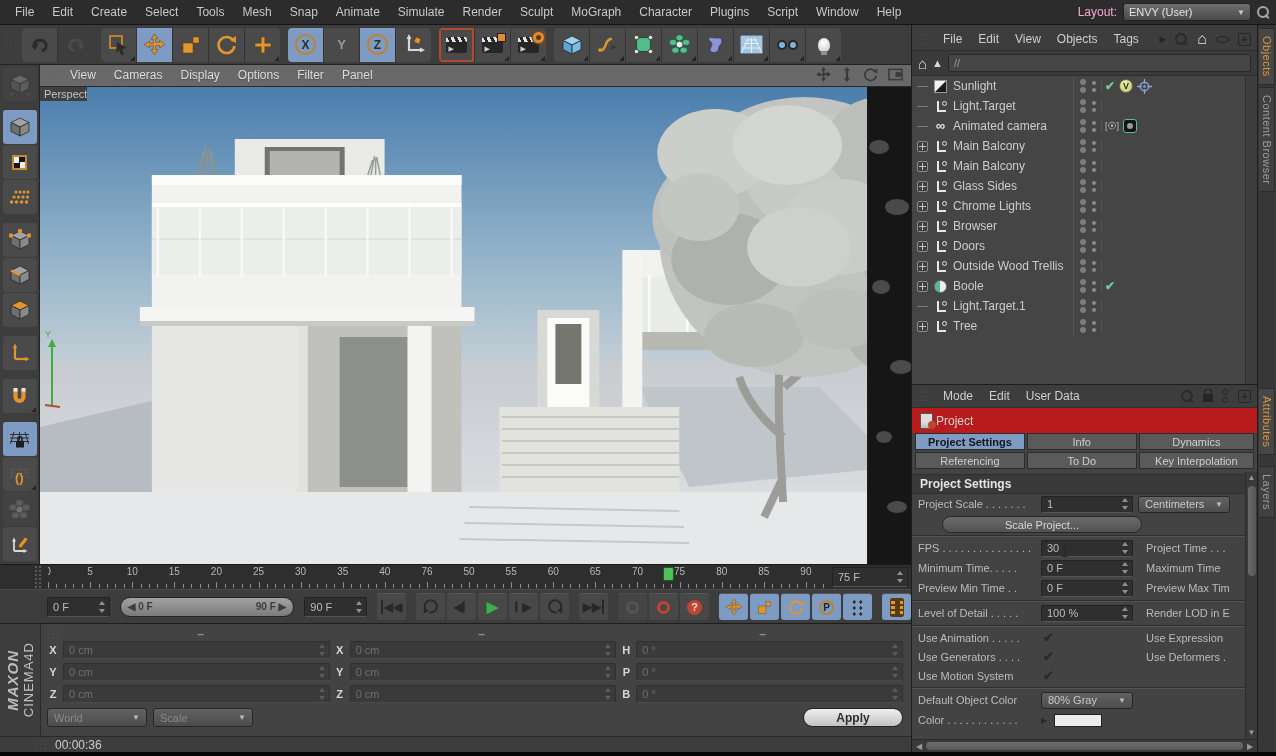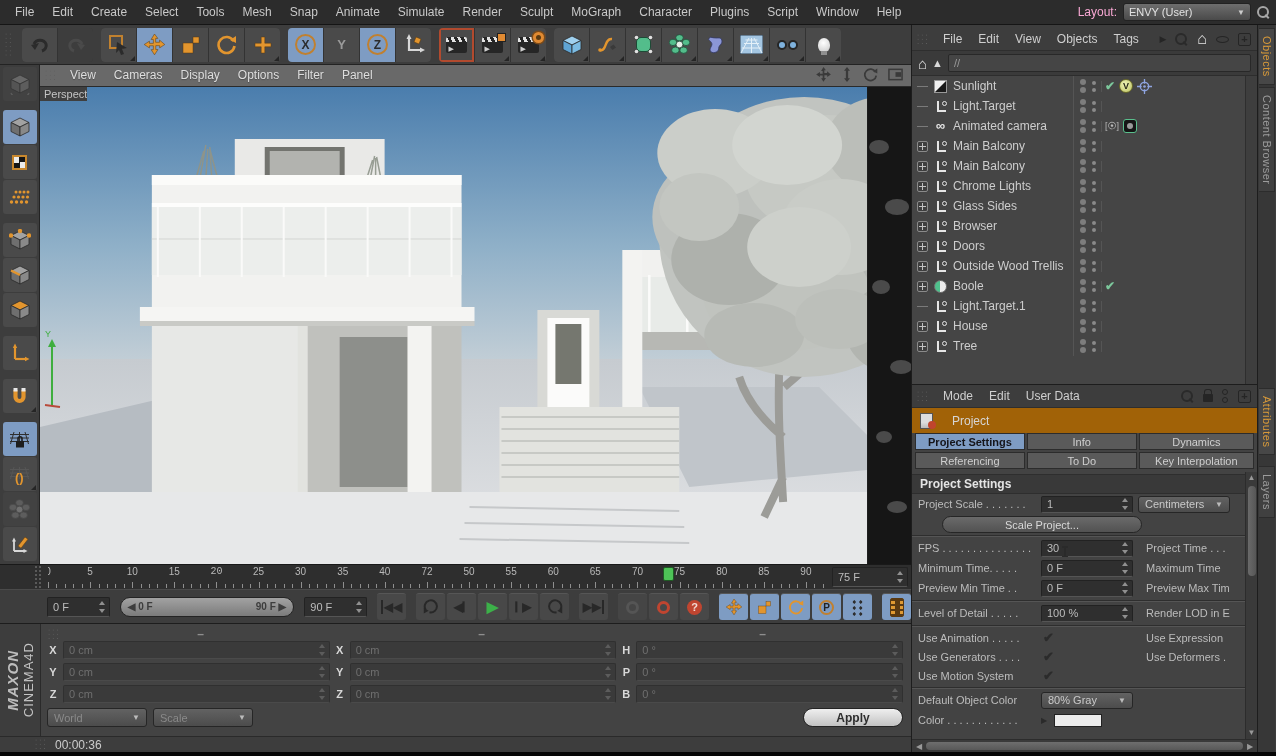--- a/index.html
+++ b/index.html
@@ -163,21 +163,21 @@
 .lighticon{width:13px;height:13px;background:linear-gradient(135deg,#f2f2f2 49%,#1a1a1a 51%);border:1px solid #999}
 .nullicon{position:relative;width:13px;height:13px}
 .nullicon::before{content:"";position:absolute;left:3px;top:1px;width:1.5px;height:10px;background:#e6e6e6}
 .nullicon::after{content:"";position:absolute;left:3px;bottom:1px;width:9px;height:1.5px;background:#e6e6e6}
 .nullicon i{position:absolute;right:0;top:1px;width:5px;height:5px;border:1.2px solid #e6e6e6;border-radius:50%}
 .camicon{color:#e8e8e8;font-weight:bold;font-size:13px;line-height:10px}
 .booleicon{width:13px;height:13px;border-radius:50%;background:linear-gradient(90deg,#4fc08c 50%,#ededed 50%);border:1px solid #777}
 #om-vtrack{width:12px;background:#3e3e3e;border-left:1px solid #2e2e2e}
 
 #am{flex:1;display:flex;flex-direction:column;min-height:0}
-#am-title{height:25px;display:flex;align-items:center;gap:16px;padding:0 8px;background:#a16207}
+#am-title{height:25px;display:flex;align-items:center;gap:0;padding:0 8px;background:#b91c1c}
 #am-title .ticon{width:16px;height:16px;position:relative}
 #am-title .ticon::before{content:"";position:absolute;inset:0 3px 0 0;background:linear-gradient(#ddd 60%,#bbb);border:1px solid #555}
 #am-title .ticon::after{content:"";position:absolute;right:0;bottom:0;width:8px;height:8px;border-radius:50%;background:#c0452e}
 #am-title .tname{font-size:12px;color:#d6d6d6}
 #am-tabs{display:grid;grid-template-columns:1fr 1fr 1.05fr;gap:2px;padding:0 3px 3px 3px;background:#434343}
 .am-tab{height:17px;background:#5a5a5a;border:1px solid #2c2c2c;display:flex;align-items:center;justify-content:center;font-size:11px;color:#cfcfcf;white-space:nowrap;overflow:hidden}
 .am-tab.active{background:#7e9cc3;color:#15151a;font-weight:bold}
 #am-body{flex:1;background:#434343;display:flex;min-height:0}
 #am-content{flex:1;overflow:hidden;padding:2px 0 0 0}
 .am-section{height:20px;background:#393939;border-top:1px solid #2e2e2e;border-bottom:1px solid #2e2e2e;display:flex;align-items:center;padding:0 8px;font-weight:bold;color:#e4e4e4;font-size:12px}
@@ -719,26 +719,26 @@
           <span class="tick" style="left: 93.8087%;"></span>
           <span class="tick" style="left: 94.887%;"></span>
           <span class="tick" style="left: 95.9652%;"></span>
           <span class="tick major" style="left: 97.0435%;"></span>
           <span class="tick" style="left: 98.1217%;"></span>
           <span class="tick" style="left: 99.2%;"></span>
           <span class="tick-label" style="left: 0%;">0</span>
           <span class="tick-label" style="left: 5.3913%;">5</span>
           <span class="tick-label" style="left: 10.7826%;">10</span>
           <span class="tick-label" style="left: 16.1739%;">15</span>
-          <span class="tick-label" style="left: 21.5652%; font-family: Liberation Mono, monospace;">20</span>
+          <span class="tick-label" style="left: 21.5652%;">20</span>
           <span class="tick-label" style="left: 26.9565%;">25</span>
           <span class="tick-label" style="left: 32.3478%;">30</span>
           <span class="tick-label" style="left: 37.7391%;">35</span>
           <span class="tick-label" style="left: 43.1304%;">40</span>
-          <span class="tick-label" style="left: 48.5217%;">72</span>
+          <span class="tick-label" style="left: 48.5217%;">76</span>
           <span class="tick-label" style="left: 53.913%;">50</span>
           <span class="tick-label" style="left: 59.3043%;">55</span>
           <span class="tick-label" style="left: 64.6957%;">60</span>
           <span class="tick-label" style="left: 70.087%;">65</span>
           <span class="tick-label" style="left: 75.4783%;">70</span>
           <span class="tick-label" style="left: 80.8696%;">75</span>
           <span class="tick-label" style="left: 86.2609%;">80</span>
           <span class="tick-label" style="left: 91.6522%;">85</span>
           <span class="tick-label" style="left: 97.0435%;">90</span>
           <span id="playhead" style="left: calc(80.8696% - 17px);"></span>
@@ -1040,41 +1040,41 @@
               <span class="om-badges"></span>
             </div>
             <div class="om-row">
               <span class="indent"></span>
               <span class="exp"></span>
               <span class="oicon">
                 <span class="nullicon">
                   <i></i>
                 </span>
               </span>
-              <span class="nm">Chrome Lights</span>
+              <span class="nm">Glass Sides</span>
               <span class="om-sep"></span>
               <span class="om-dotcol">
                 <i></i>
                 <i></i>
               </span>
               <span class="om-dotcol2">
                 <i></i>
                 <i></i>
               </span>
               <span class="om-badges"></span>
             </div>
             <div class="om-row">
               <span class="indent"></span>
               <span class="exp"></span>
               <span class="oicon">
                 <span class="nullicon">
                   <i></i>
                 </span>
               </span>
-              <span class="nm">Glass Sides</span>
+              <span class="nm">Chrome Lights</span>
               <span class="om-sep"></span>
               <span class="om-dotcol">
                 <i></i>
                 <i></i>
               </span>
               <span class="om-dotcol2">
                 <i></i>
                 <i></i>
               </span>
               <span class="om-badges"></span>
@@ -1161,40 +1161,20 @@
             </div>
             <div class="om-row">
               <span class="indent"></span>
               <span class="noexp"></span>
               <span class="oicon">
                 <span class="nullicon">
                   <i></i>
                 </span>
               </span>
               <span class="nm">Light.Target.1</span>
-              <span class="om-sep"></span>
-              <span class="om-dotcol">
-                <i></i>
-                <i></i>
-              </span>
-              <span class="om-dotcol2">
-                <i></i>
-                <i></i>
-              </span>
-              <span class="om-badges"></span>
-            </div>
-            <div class="om-row">
-              <span class="indent"></span>
-              <span class="exp"></span>
-              <span class="oicon">
-                <span class="nullicon">
-                  <i></i>
-                </span>
-              </span>
-              <span class="nm">House</span>
               <span class="om-sep"></span>
               <span class="om-dotcol">
                 <i></i>
                 <i></i>
               </span>
               <span class="om-dotcol2">
                 <i></i>
                 <i></i>
               </span>
               <span class="om-badges"></span>

